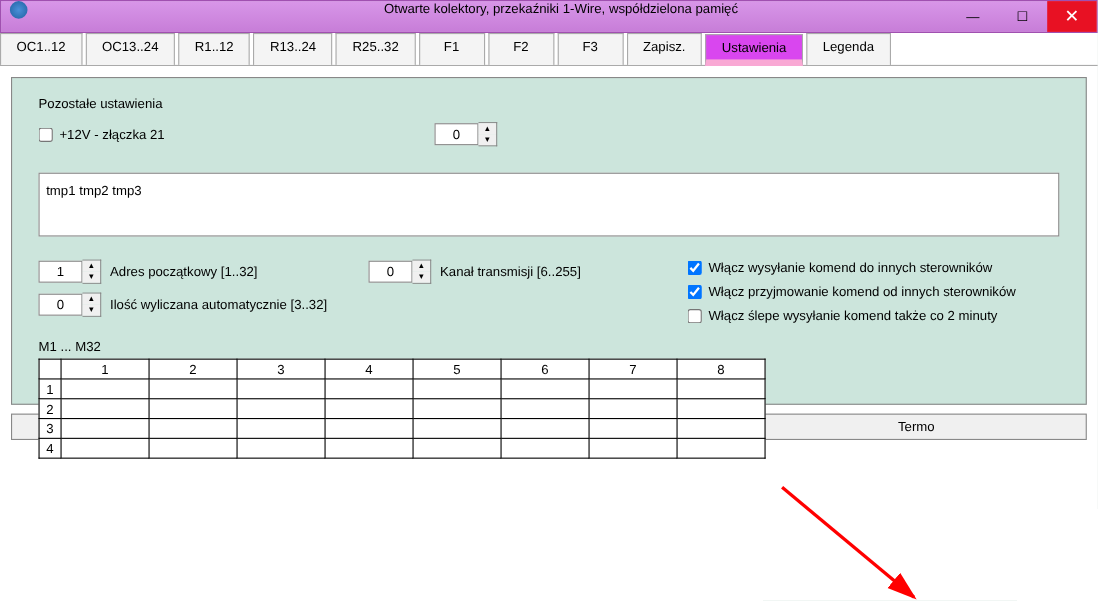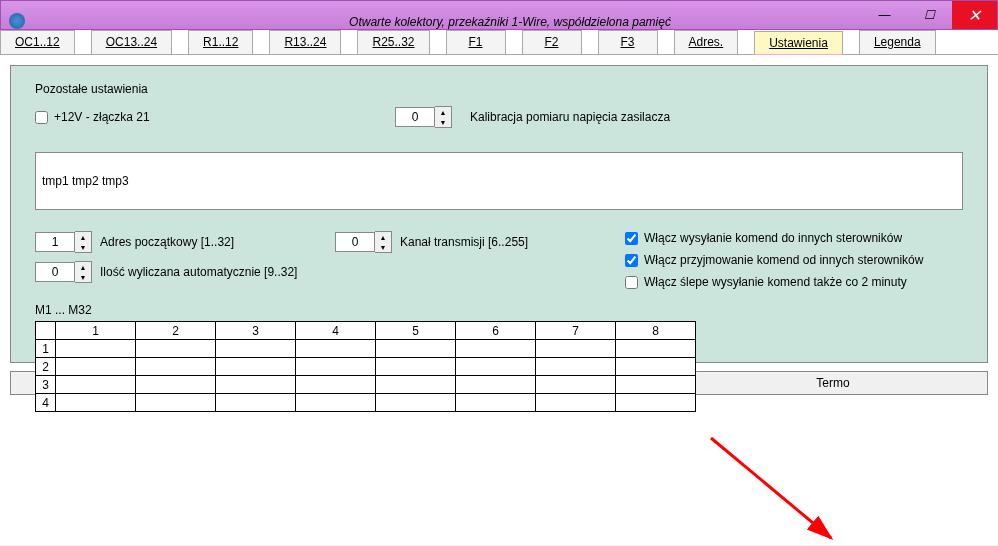--- a/index.html
+++ b/index.html
@@ -1,47 +1,47 @@
 <!DOCTYPE html>
 <html><head>
 <meta charset="utf-8">
 <style>
 * { box-sizing: border-box; margin: 0; padding: 0; font-family: 'Segoe UI', Tahoma, sans-serif; font-size: 12px; }
 body { background: #f0f0f0; width: 998px; height: 546px; overflow: hidden; }
 
-.titlebar { height: 30px; background: linear-gradient(to bottom, #d896e8, #c77dd8); display: flex; align-items: flex-end; padding: 0 8px; position: relative; border: 1px solid #a050b0; font-style: italic; }
+.titlebar { height: 30px; background: linear-gradient(to bottom, #d896e8, #c77dd8); display: flex; align-items: flex-start; padding: 0 8px; position: relative; border: 1px solid #a050b0; }
 .titlebar-icon { width: 16px; height: 16px; background: radial-gradient(circle, #4a90d9, #2060a0); border-radius: 50%; margin-right: 6px; }
 .titlebar-title { flex: 1; text-align: center; color: #000; font-size: 12px; }
 .titlebar-controls { display: flex; position: absolute; right: 0; top: 0; height: 100%; }
 .titlebar-btn { width: 45px; height: 100%; display: flex; align-items: center; justify-content: center; cursor: pointer; }
 .titlebar-btn.close { background: #e81123; color: #fff; font-size: 16px; }
 .titlebar-btn.min { color: #000; }
 .titlebar-btn.max { color: #000; }
 
 .tabs { display: flex; background: #fff; border-bottom: 1px solid #aaa; }
-.tab { padding: 4px 14px; border: 1px solid #aaa; border-bottom: none; background: #f4f4f4; cursor: pointer; margin-right: 16px; font-size: 12px; min-width: 60px; text-align: center; text-decoration: underline; }
-.tab.active { background: #fef9c3; border-bottom: 1px solid #f9a8d4; position: relative; top: 1px; }
+.tab { padding: 4px 14px; border: 1px solid #aaa; border-bottom: none; background: #f4f4f4; cursor: pointer; margin-right: 3px; font-size: 12px; min-width: 60px; text-align: center; }
+.tab.active { background: #d946ef; border-bottom: 6px solid #f9a8d4; position: relative; top: 1px; }
 
 .content { padding: 10px; background: #fff; height: calc(546px - 30px - 26px); position: relative; }
 
 .panel { border: 1px solid #888; background: #cce5dc; padding: 16px 24px; height: 298px; position: relative; }
 
 .group-title { font-size: 12px; margin-bottom: 10px; }
 
 .row { display: flex; align-items: center; margin-bottom: 8px; }
 
 .checkbox { display: inline-flex; align-items: center; gap: 6px; }
 .checkbox input { width: 13px; height: 13px; }
 
 .spinner { display: inline-flex; align-items: center; }
 .spinner input { width: 40px; height: 20px; text-align: center; border: 1px solid #888; background: #fff; }
 .spinner .arrows { display: flex; flex-direction: column; border: 1px solid #888; border-left: none; }
 .spinner .arrows button { width: 16px; height: 10px; font-size: 7px; line-height: 7px; background: #f0f0f0; border: none; cursor: pointer; padding: 0; }
 
-.textarea { width: 100%; height: 58px; border: 1px solid #888; background: #fff; padding: 21px 6px; font-size: 12px; resize: none; }
+.textarea { width: 100%; height: 58px; border: 1px solid #888; background: #fff; padding: 8px 6px; font-size: 12px; resize: none; }
 
 .grid { border-collapse: collapse; background: #fff; }
 .grid th, .grid td { border: 1px solid #000; text-align: center; font-weight: normal; font-size: 12px; }
 .grid th { height: 18px; width: 80px; }
 .grid th.rowhead { width: 20px; }
 .grid td { height: 18px; width: 80px; }
 .grid td.rowhead { width: 20px; }
 
 .bottom-buttons { display: flex; gap: 24px; margin-top: 8px; }
 .bottom-buttons button { flex: 1; height: 24px; border: 1px solid #888; background: #f0f0f0; cursor: pointer; font-size: 12px; }
@@ -65,21 +65,21 @@
 
 <div class="tabs">
   <div class="tab">OC1..12</div>
   <div class="tab">OC13..24</div>
   <div class="tab">R1..12</div>
   <div class="tab">R13..24</div>
   <div class="tab">R25..32</div>
   <div class="tab">F1</div>
   <div class="tab">F2</div>
   <div class="tab">F3</div>
-  <div class="tab">Adres.</div>
+  <div class="tab">Zapisz.</div>
   <div class="tab active">Ustawienia</div>
   <div class="tab">Legenda</div>
 </div>
 
 <div class="content">
   <div class="panel">
 
     <div class="group-title">Pozostałe ustawienia</div>
 
     <div class="row" style="margin-bottom:24px;">
@@ -87,21 +87,20 @@
         <input type="checkbox" style="">
         <span>+12V - złączka 21</span>
       </label>
       <div class="spinner">
         <input type="text" value="0" style="">
         <div class="arrows">
           <button>▲</button>
           <button>▼</button>
         </div>
       </div>
-      <label style="margin-left:18px;">Kalibracja pomiaru napięcia zasilacza</label>
     </div>
 
     <textarea class="textarea" style="">tmp1 tmp2 tmp3</textarea>
 
     <div style="display:flex; margin-top:18px;">
       <div style="width:300px;">
         <div class="row">
           <div class="spinner">
             <input type="text" value="1" style="">
             <div class="arrows">
@@ -112,21 +111,21 @@
           <label style="margin-left:8px;">Adres początkowy [1..32]</label>
         </div>
         <div class="row">
           <div class="spinner">
             <input type="text" value="0" style="">
             <div class="arrows">
               <button>▲</button>
               <button>▼</button>
             </div>
           </div>
-          <label style="margin-left:8px;">Ilość wyliczana automatycznie [9..32]</label>
+          <label style="margin-left:8px;">Ilość wyliczana automatycznie [3..32]</label>
         </div>
       </div>
       <div style="width:290px;">
         <div class="row">
           <div class="spinner">
             <input type="text" value="0" style="">
             <div class="arrows">
               <button>▲</button>
               <button>▼</button>
             </div>

